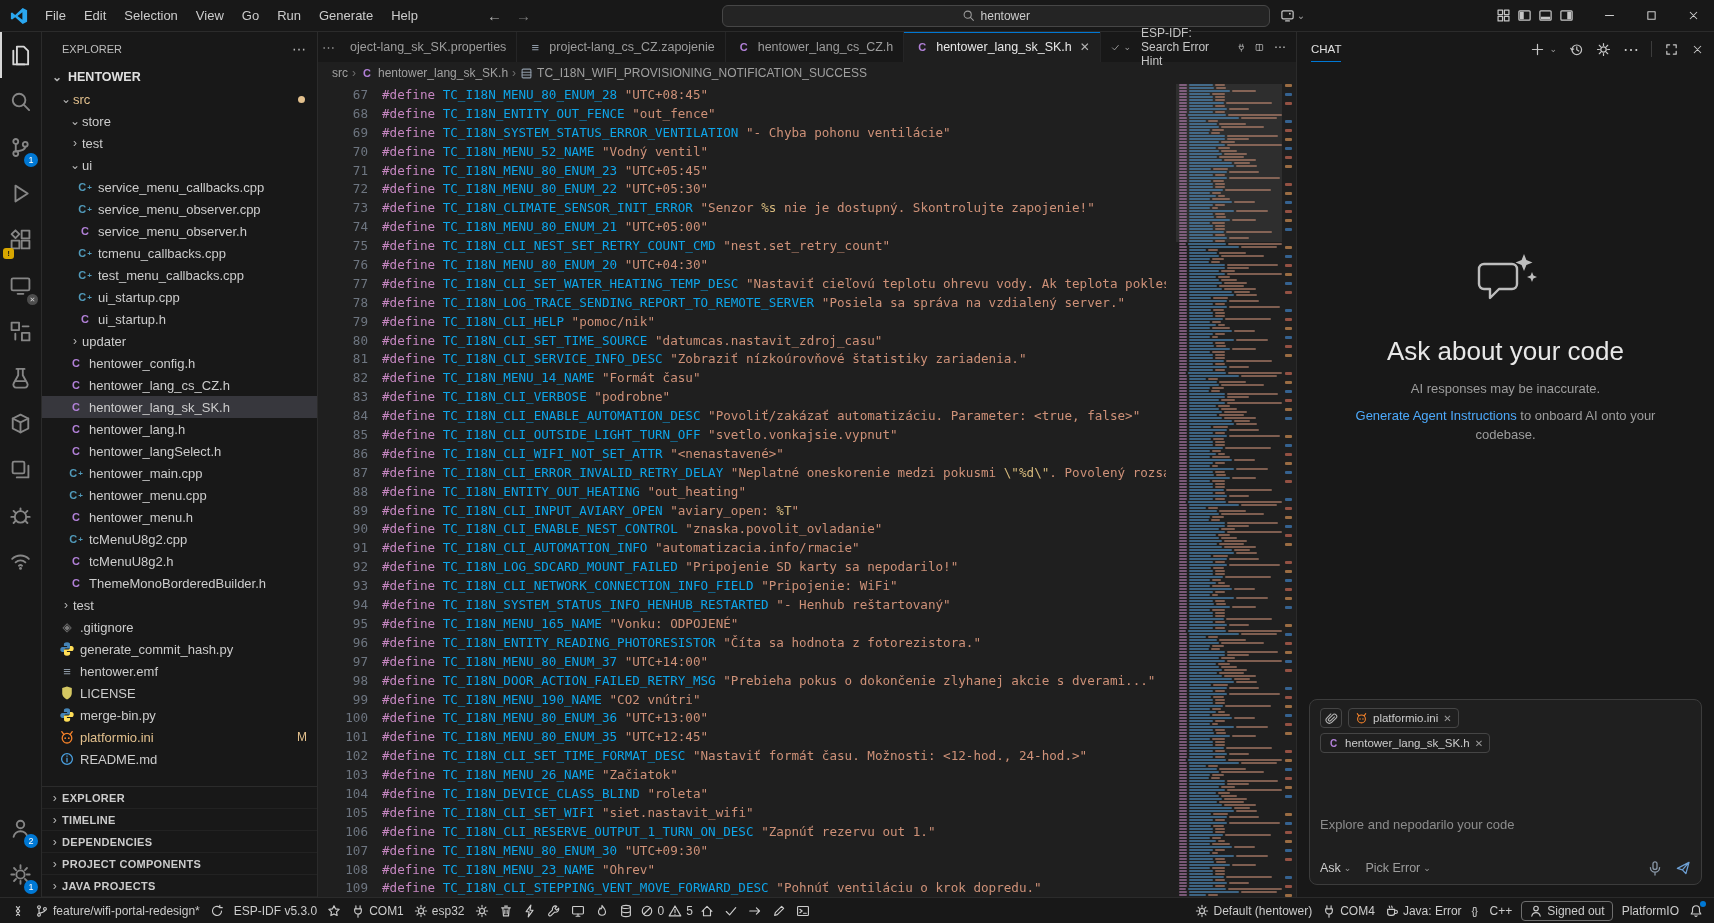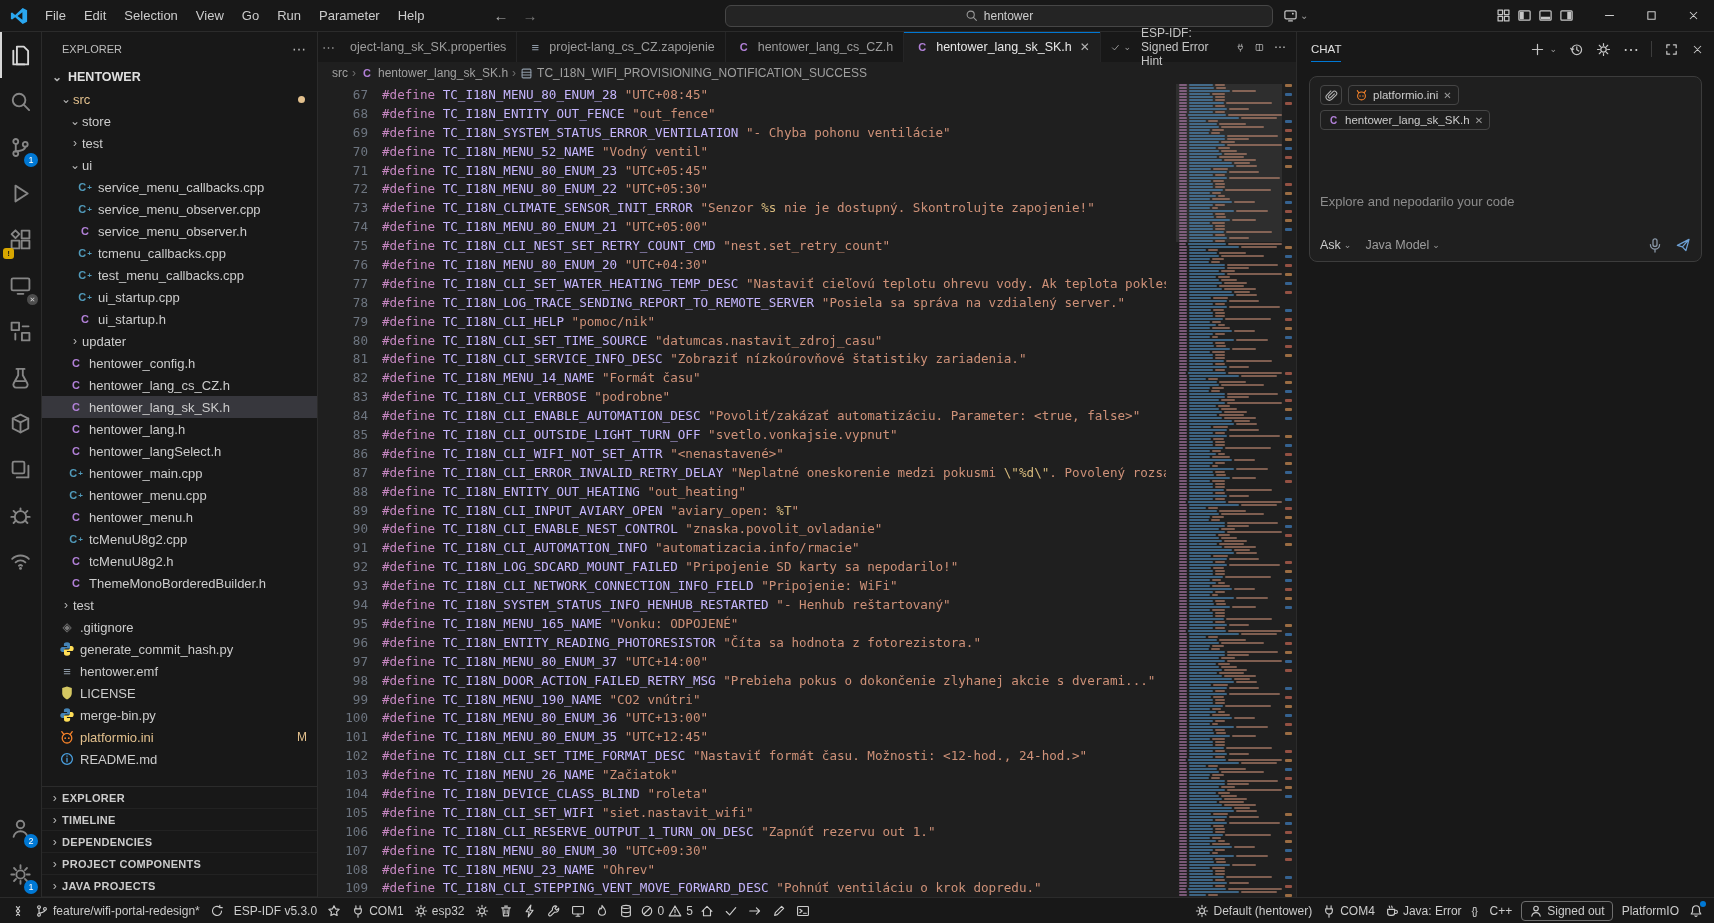--- a/index.html
+++ b/index.html
@@ -98,21 +98,21 @@
   .breadcrumbs .fi { width:14px; flex:0 0 14px; margin-right:0; }
   .breadcrumbs .ic { width:13px; height:13px; color:#8f9ba8; }
 
   .codewrap { flex:1; position:relative; overflow:hidden; }
   .code { position:absolute; left:0; top:2px; right:130px; bottom:0; overflow:hidden;
     font-family:"DejaVu Sans Mono", monospace; font-size:12.6px; line-height:18.9px; white-space:pre; }
   .cl { display:flex; height:18.9px; }
   .ln { width:50px; text-align:right; padding-right:0; color:#6e7681; flex:0 0 50px; }
   .ct { margin-left:14px; }
   .tk-dir { color:#c586c0; }
-  .tk-macro { color:#c4b5fd; }
+  .tk-macro { color:#0ea5e9; }
   .tk-str { color:#ce9178; }
   .tk-esc { color:#d7ba7d; }
 
   .minimap { position:absolute; top:0; bottom:0; right:14px; width:106px; overflow:hidden; }
   .mm-slider { position:absolute; top:0; left:0; right:0; height:158px; background:rgba(140,140,140,.14); }
   .mrow { display:flex; gap:2px; height:2px; margin-bottom:1px; padding-left:3px; }
   .mrow i { height:2px; border-radius:1px; opacity:.55; }
   .ruler { position:absolute; top:0; bottom:0; right:0; width:14px; }
   .ruler i { position:absolute; left:3px; width:7px; height:3px; border-radius:1px; opacity:.85; }
 
@@ -175,21 +175,21 @@
           <path fill="#2aa7f0" d="M11.3.9 4.6 7 1.9 4.9l-1.1.5v5.2l1.1.5 2.7-2.1 6.7 6.1 3.9-1.9V2.8zM11 4.6v6.8L6.7 8z"></path>
         </svg>
       </span>
     <nav class="menus" id="menus">
         <span class="menu-item">File</span>
         <span class="menu-item">Edit</span>
         <span class="menu-item">Selection</span>
         <span class="menu-item">View</span>
         <span class="menu-item">Go</span>
         <span class="menu-item">Run</span>
-        <span class="menu-item">Parameter</span>
+        <span class="menu-item">Generate</span>
         <span class="menu-item">Help</span>
       </nav>
     <div class="nav-arrows">
       <span>←</span>
       <span class="dim">→</span>
     </div>
     <div class="tb-center">
       <div class="searchbox">
         <span class="ic">
             <svg viewBox="0 0 16 16" fill="none" stroke="currentColor" stroke-width="1.3" stroke-linecap="round" stroke-linejoin="round" style="width:100%;height:100%">
@@ -601,21 +601,21 @@
               <span class="close">✕</span>
             </div>
           </div>
         <div class="editor-actions">
           <span class="ic">
               <svg viewBox="0 0 16 16" fill="none" stroke="currentColor" stroke-width="1.3" stroke-linecap="round" stroke-linejoin="round" style="width:100%;height:100%">
                 <path d="M2.6 8.6 6.4 12.4 13.4 4.2"></path>
               </svg>
             </span>
           <span class="chev">⌄</span>
-          <span>ESP-IDF: Signed Error Hint</span>
+          <span>ESP-IDF: Search Error Hint</span>
           <span class="ic">
               <svg viewBox="0 0 16 16" fill="none" stroke="currentColor" stroke-width="1.3" stroke-linecap="round" stroke-linejoin="round" style="width:100%;height:100%">
                 <path d="M5.6 2v3.6M10.4 2v3.6M4.2 5.6h7.6v2.2a3.8 3.8 0 0 1-7.6 0zM8 11.6V15"></path>
               </svg>
             </span>
           <span class="ic">
               <svg viewBox="0 0 16 16" fill="none" stroke="currentColor" stroke-width="1.3" stroke-linecap="round" stroke-linejoin="round" style="width:100%;height:100%">
                 <rect x="2" y="2.6" width="12" height="10.8" rx="1"></rect>
                 <path d="M8 2.6v10.8"></path>
               </svg>
@@ -2109,20 +2109,32 @@
                 <path d="M3 6V3h3M13 6V3h-3M3 10v3h3M13 10v3h-3"></path>
               </svg>
             </span>
           <span class="ic" style="width:13px;height:13px;">
               <svg viewBox="0 0 16 16" fill="none" stroke="currentColor" stroke-width="1.3" stroke-linecap="round" stroke-linejoin="round" style="width:100%;height:100%">
                 <path d="M4 4l8 8M12 4l-8 8"></path>
               </svg>
             </span>
         </div>
       </div>
+      <div class="chat-empty">
+        <span class="bigicon">
+            <svg viewBox="0 0 62 58" fill="none" stroke="currentColor" stroke-width="2.4" stroke-linejoin="round" style="width:100%;height:100%">
+              <path d="M9 12h28a5 5 0 0 1 5 5v15a5 5 0 0 1-5 5H24l-9 9v-9H9a5 5 0 0 1-5-5V17a5 5 0 0 1 5-5z"></path>
+              <path fill="currentColor" stroke="none" d="M49 2l2.4 6.1L57.5 10.5 51.4 12.9 49 19l-2.4-6.1-6.1-2.4 6.1-2.4z"></path>
+              <path fill="currentColor" stroke="none" d="M57 20l1.4 3.6 3.6 1.4-3.6 1.4L57 30l-1.4-3.6-3.6-1.4 3.6-1.4z"></path>
+            </svg>
+          </span>
+        <div class="chat-title">Ask about your code</div>
+        <div class="chat-note">AI responses may be inaccurate.</div>
+        <div class="chat-link-line"><span class="chat-link">Generate Agent Instructions</span><span> to onboard AI onto your codebase.</span></div>
+      </div>
       <div class="chat-input">
         <div class="chip-row">
           <span class="attach-btn">
               <span class="ic">
                 <svg viewBox="0 0 16 16" fill="none" stroke="currentColor" stroke-width="1.3" stroke-linecap="round" stroke-linejoin="round" style="width:100%;height:100%">
                   <path d="M11.6 6 6.9 10.7a1.6 1.6 0 0 1-2.3-2.3l5-5a2.8 2.8 0 0 1 4 4L8.2 12.8a4 4 0 0 1-5.7-5.7L7.2 2.4"></path>
                 </svg>
               </span>
             </span>
           <span class="chip">
@@ -2145,21 +2157,21 @@
               <span class="close">✕</span>
             </span>
           </div>
         <div class="chat-ph">Explore and nepodarilo your code</div>
         <div class="chat-controls">
           <span class="mode">
               <span>Ask</span>
               <span class="chev">⌄</span>
             </span>
           <span class="model">
-              <span>Java Model</span>
+              <span>Pick Error</span>
               <span class="chev">⌄</span>
             </span>
           <span class="chat-send">
             <span class="ic">
                 <svg viewBox="0 0 16 16" fill="none" stroke="currentColor" stroke-width="1.3" stroke-linecap="round" stroke-linejoin="round" style="width:100%;height:100%">
                   <rect x="6" y="1.8" width="4" height="7.6" rx="2"></rect>
                   <path d="M3.4 7.6a4.6 4.6 0 0 0 9.2 0M8 12.2V15"></path>
                 </svg>
               </span>
             <span class="ic send">

